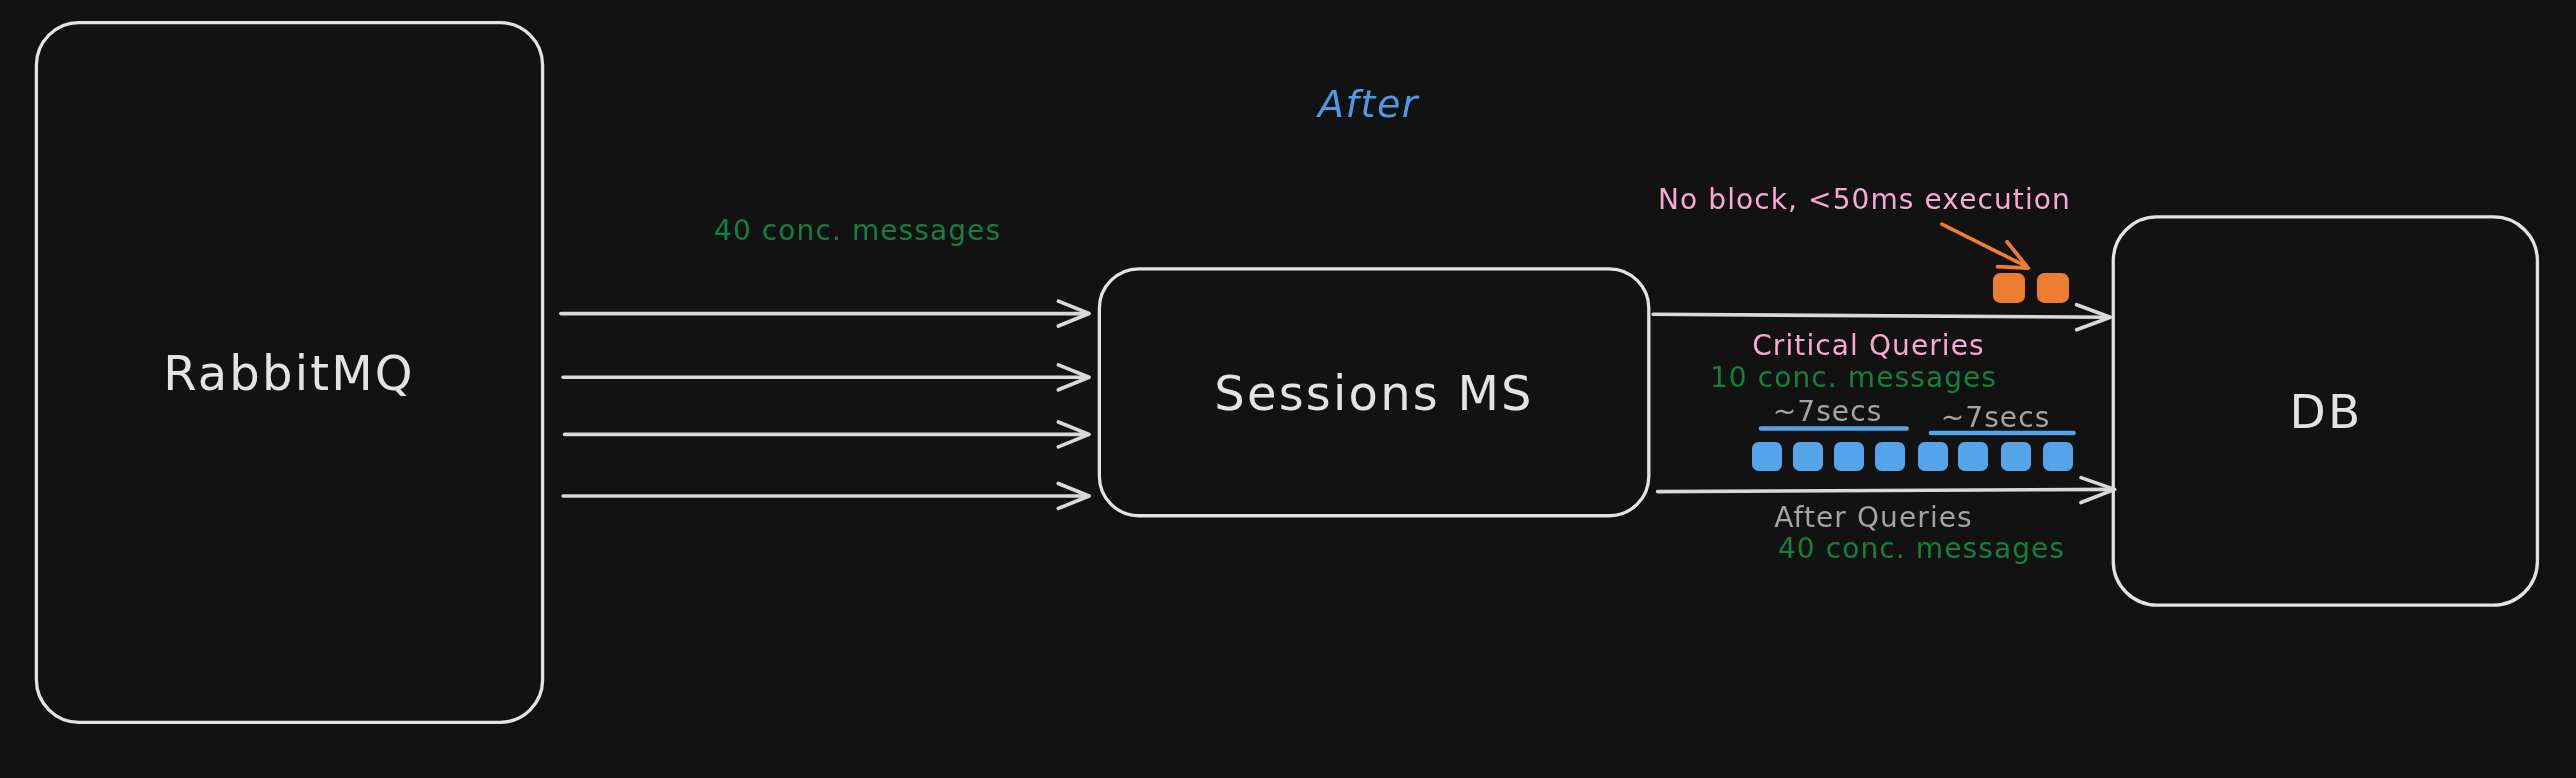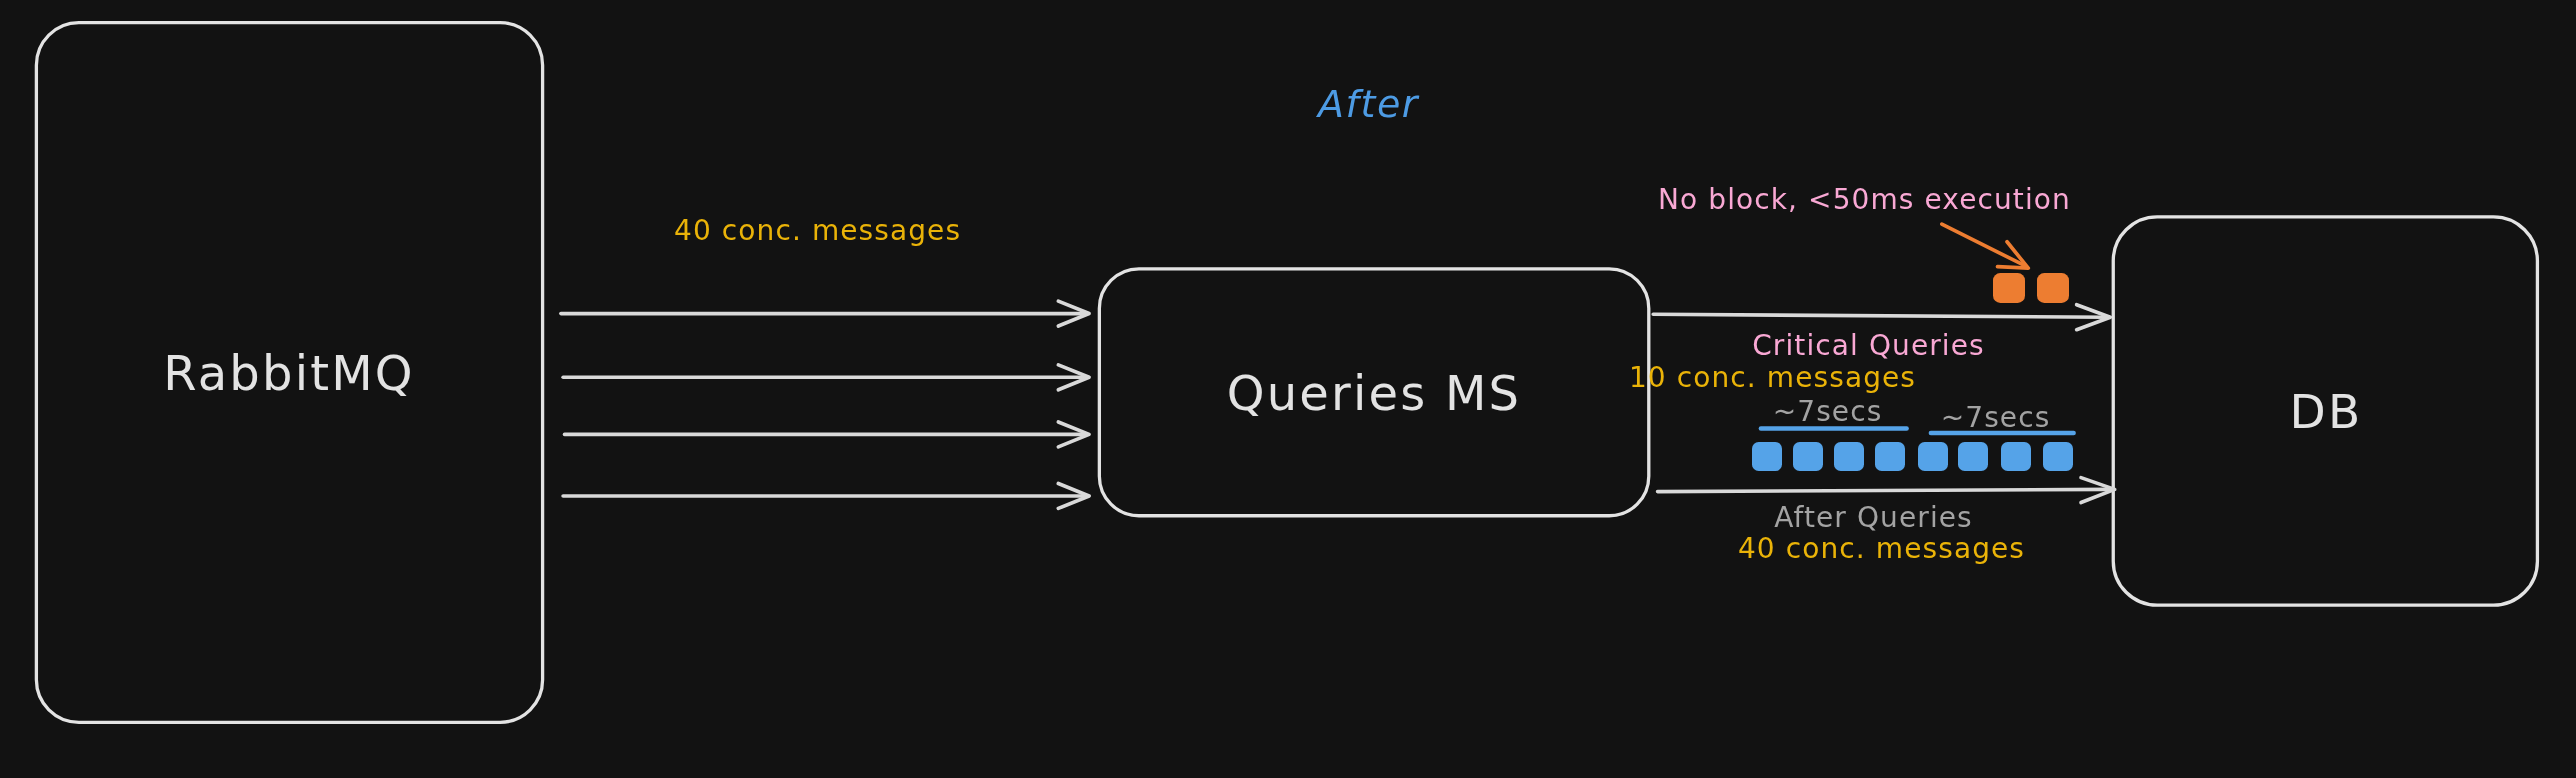--- a/index.html
+++ b/index.html
@@ -26,21 +26,21 @@
   .abs { position: absolute; }
   .label {
     color: #e8e8e8;
     font-size: 28px;
     letter-spacing: 1.1px;
     white-space: nowrap;
   }
   .label.center { text-align: center; }
   .orange-text { color: #f9a8d4; }
   .blue-text   { color: #a3a3a3; }
-  .white-text  { color: #eab308; }
+  .white-text  { color: #15803d; margin-left: 40px; }
 
   .node-label-box {
     display: flex;
     align-items: center;
     justify-content: center;
     color: #e3e3e3;
     letter-spacing: 2.2px;
     white-space: nowrap;
   }
   #rabbitmq-label-box   { left: 36px;   top: 23px;  width: 506px; height: 700px; font-size: 48px; }
@@ -53,21 +53,21 @@
     font-style: italic;
     color: #4d9be4;
     text-align: center;
     letter-spacing: 1.5px;
     white-space: nowrap;
   }
 
   #flow-label-top       { left: 674px;  top: 214px; }
   #annotation-no-block  { left: 1658px; top: 183px; }
   #critical-label       { left: 1722px; top: 329px; width: 293px; }
-  #critical-sublabel    { left: 1626px; top: 361px; width: 293px; }
+  #critical-sublabel    { left: 1667px; top: 361px; width: 293px; }
   #batch-label-1        { left: 1754px; top: 395px; width: 147px; }
   #batch-label-2        { left: 1922px; top: 401px; width: 147px; }
   #normal-label         { left: 1727px; top: 501px; width: 293px; }
   #normal-sublabel      { left: 1735px; top: 532px; width: 293px; }
 
   .msg-square {
     position: absolute;
     border-radius: 7.3px;
   }
   .msg-square.orange { background: #ed7d31; width: 31.5px; height: 30px; top: 273px; }
@@ -121,21 +121,21 @@
     <g stroke="#55a3e8" stroke-width="6" stroke-linecap="round">
       <line x1="2403" y1="585" x2="2602" y2="585"></line>
       <line x1="2635" y1="591" x2="2830" y2="591"></line>
     </g>
   </svg>
 
   <div class="abs node-label-box" id="rabbitmq-label-box">
     <span>RabbitMQ</span>
   </div>
   <div class="abs node-label-box" id="sessions-label-box">
-    <span>Queries MS</span>
+    <span>Sessions MS</span>
   </div>
   <div class="abs node-label-box" id="db-label-box">
     <span>DB</span>
   </div>
 
   <div class="abs" id="diagram-title">After</div>
 
   <div class="abs label white-text" id="flow-label-top">40 conc. messages</div>
 
   <div class="abs label orange-text" id="annotation-no-block">No block, &lt;50ms execution</div>

